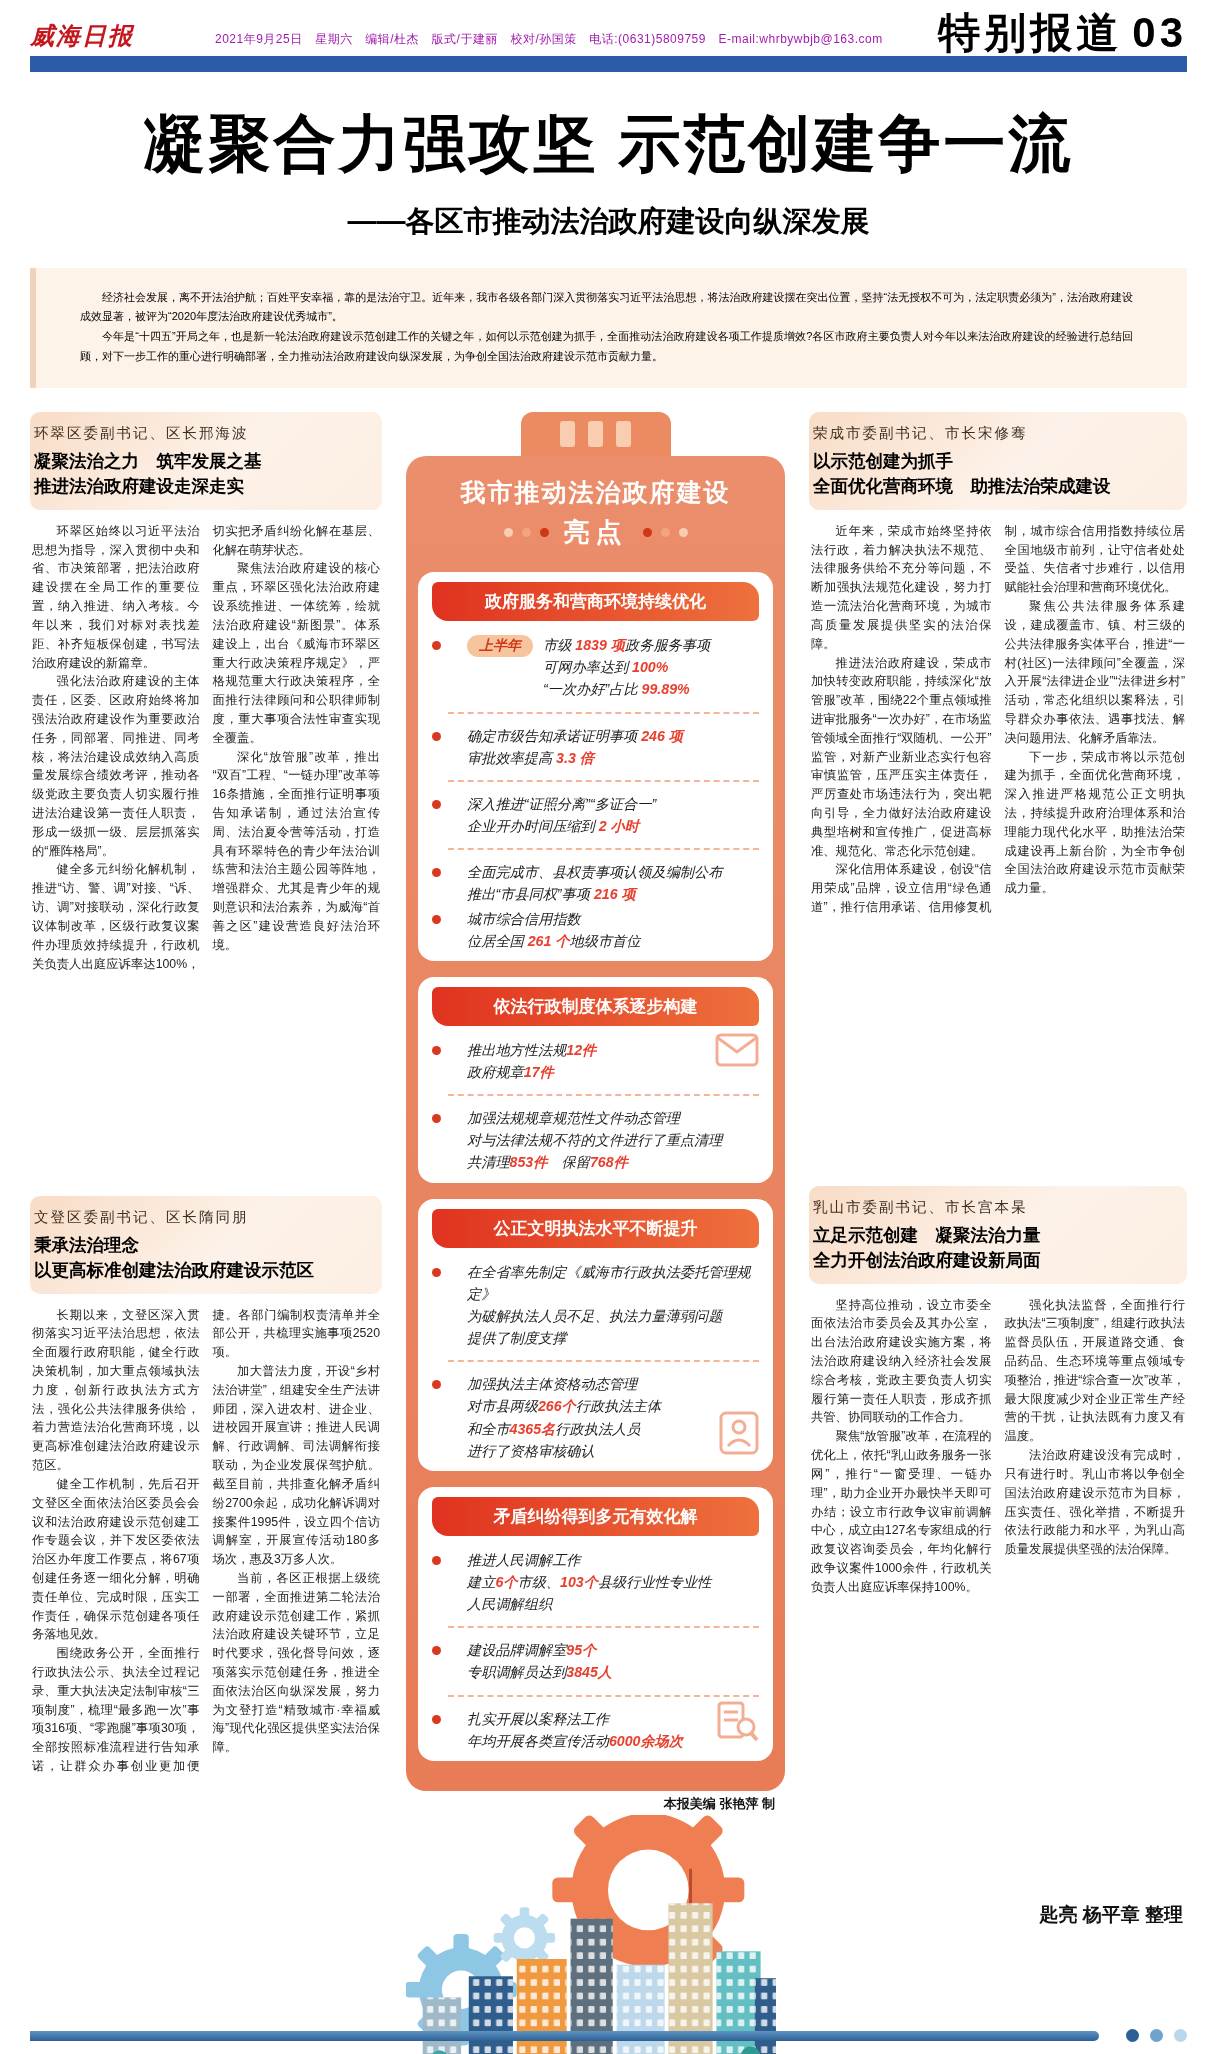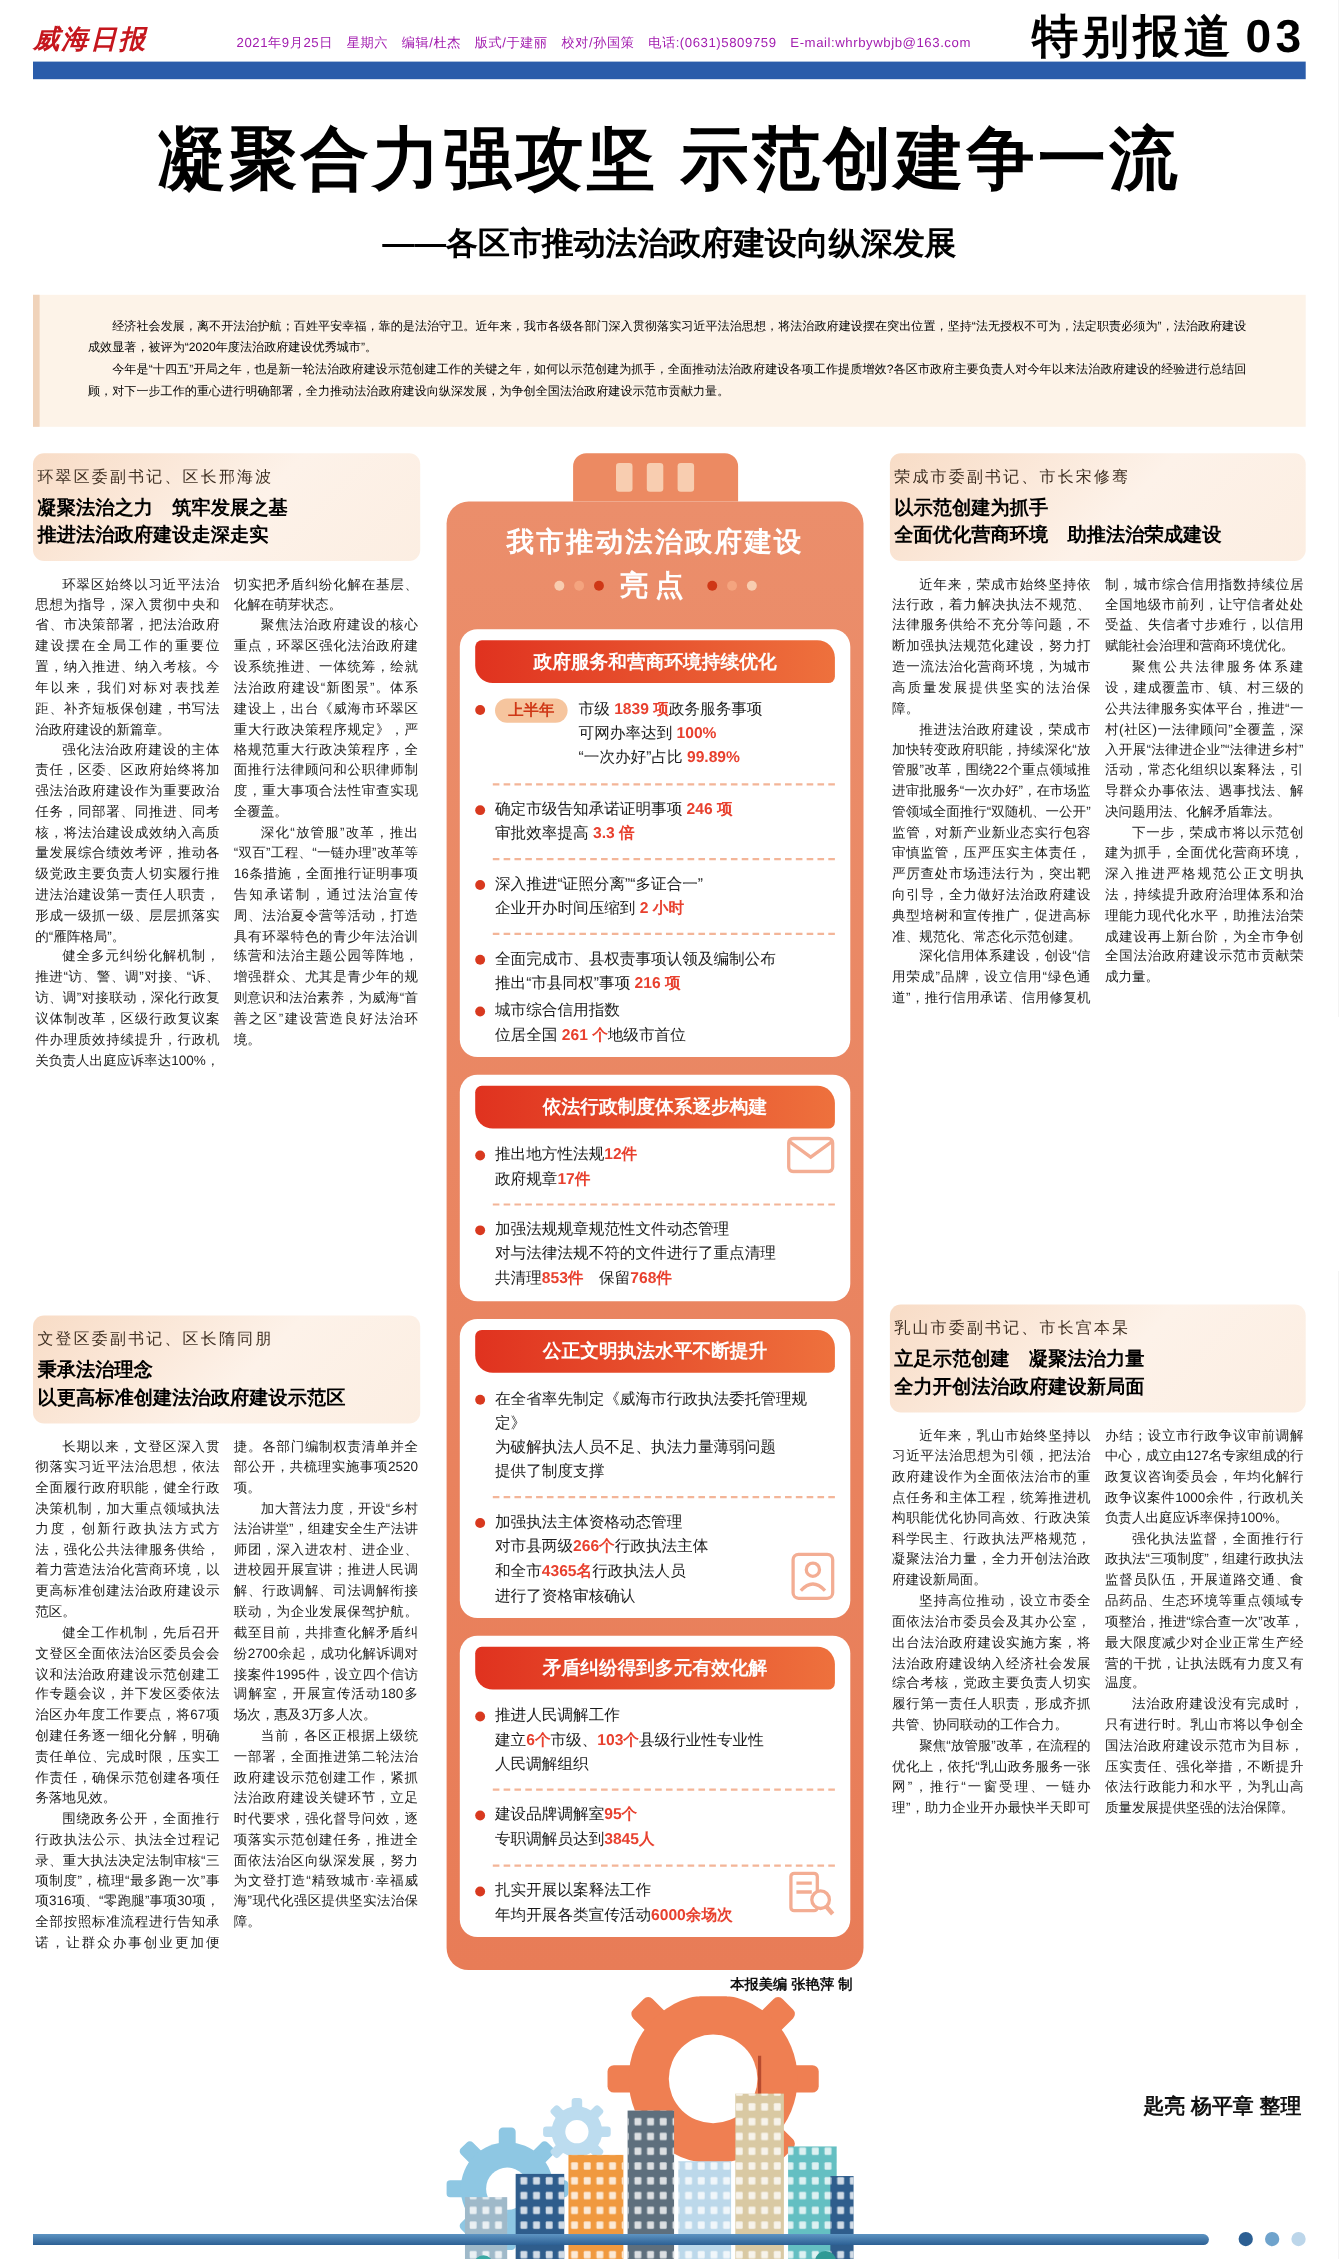--- a/index.html
+++ b/index.html
@@ -40,21 +40,21 @@
   .ftab i{width:15px;height:26px;background:#f8cdb0;border-radius:3px;}
   .fbox{background:linear-gradient(180deg,#eb8e6b,#e87c57);border-radius:20px;padding:4px 10px 14px;}
   .ftitle{color:#fff;text-align:center;font-weight:900;font-size:25px;letter-spacing:2px;padding:16px 0 6px;}
   .fsub{display:flex;justify-content:center;align-items:center;gap:9px;padding-bottom:12px;}
   .fsub .t{color:#fff;font-size:26px;font-weight:900;letter-spacing:6px;margin:0 6px;}
   .fsub .d{width:9px;height:9px;border-radius:50%;}
   .d1{background:#f8cdb0}.d2{background:#f4a47f}.d3{background:#cf3716}
   .wbox{background:#fff;border-radius:16px;margin:10px 2px 16px;padding:12px 12px 8px;position:relative;}
   .wbanner{background:linear-gradient(90deg,#e0321f,#ee713d);color:#fff;font-weight:800;font-size:17px;
            text-align:center;padding:8px 6px;border-radius:6px 16px 6px 16px;margin:-2px 2px 12px;}
-  .f-item{display:flex;gap:9px;padding:1px 2px;}
+  .f-item{display:flex;gap:26px;padding:1px 2px;font-style:italic;}
   .f-dot{flex:0 0 9px;width:9px;height:9px;border-radius:50%;background:#d8391f;margin-top:7px;}
   .f-lines{flex:1;}
   .f-line{font-size:14.2px;color:#1c1c1c;line-height:1.56;}
   .f-line .hl{color:#e8402e;font-weight:800;}
   .badgerow{display:flex;align-items:flex-start;gap:10px;}
   .badge{flex:0 0 auto;display:inline-block;background:#f6c59e;color:#cf3716;font-weight:800;
          font-size:14px;border-radius:15px;padding:2px 12px;margin-top:1px;}
   .dash{border:0;border-top:2px dashed #f3b598;margin:10px 2px 10px 18px;}
   .wicon{position:absolute;right:14px;opacity:.95;}
   .credit{text-align:right;color:#111;font-size:13px;font-weight:700;margin:4px 10px 2px;}
@@ -364,21 +364,20 @@
           <p>下一步，荣成市将以示范创建为抓手，全面优化营商环境，深入推进严格规范公正文明执法，持续提升政府治理体系和治理能力现代化水平，助推法治荣成建设再上新台阶，为全市争创全国法治政府建设示范市贡献荣成力量。</p>
         </div>
       </div>
       <div class="sec">
         <div class="sec-head">
           <div class="official">乳山市委副书记、市长宫本杲</div>
           <div class="st">立足示范创建　凝聚法治力量</div>
           <div class="st">全力开创法治政府建设新局面</div>
         </div>
         <div class="sec-body hD">
-          <p>近年来，乳山市始终坚持以习近平法治思想为引领，把法治政府建设作为全面依法治市的重点任务和主体工程，统筹推进机构职能优化协同高效、行政决策科学民主、行政执法严格规范，凝聚法治力量，全力开创法治政府建设新局面。</p>
           <p>坚持高位推动，设立市委全面依法治市委员会及其办公室，出台法治政府建设实施方案，将法治政府建设纳入经济社会发展综合考核，党政主要负责人切实履行第一责任人职责，形成齐抓共管、协同联动的工作合力。</p>
           <p>聚焦“放管服”改革，在流程的优化上，依托“乳山政务服务一张网”，推行“一窗受理、一链办理”，助力企业开办最快半天即可办结；设立市行政争议审前调解中心，成立由127名专家组成的行政复议咨询委员会，年均化解行政争议案件1000余件，行政机关负责人出庭应诉率保持100%。</p>
           <p>强化执法监督，全面推行行政执法“三项制度”，组建行政执法监督员队伍，开展道路交通、食品药品、生态环境等重点领域专项整治，推进“综合查一次”改革，最大限度减少对企业正常生产经营的干扰，让执法既有力度又有温度。</p>
           <p>法治政府建设没有完成时，只有进行时。乳山市将以争创全国法治政府建设示范市为目标，压实责任、强化举措，不断提升依法行政能力和水平，为乳山高质量发展提供坚强的法治保障。</p>
         </div>
         <div class="byline">匙亮 杨平章 整理</div>
       </div>
     </div>
   </main>
 

